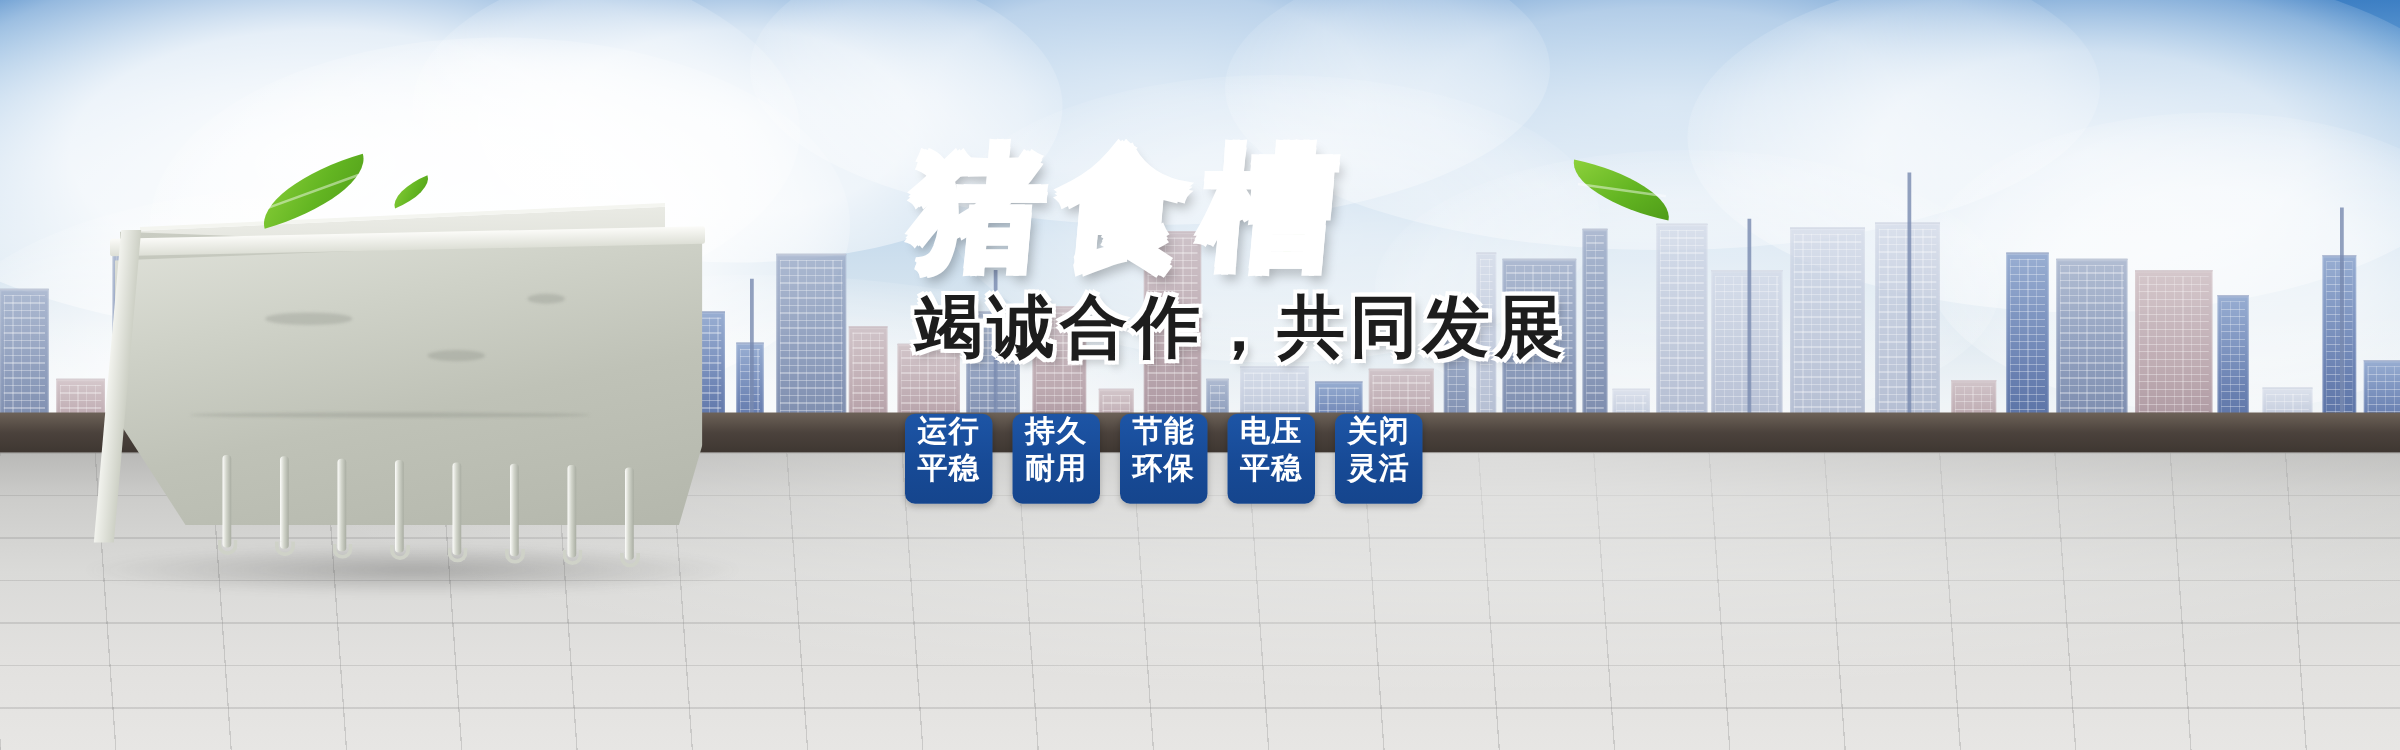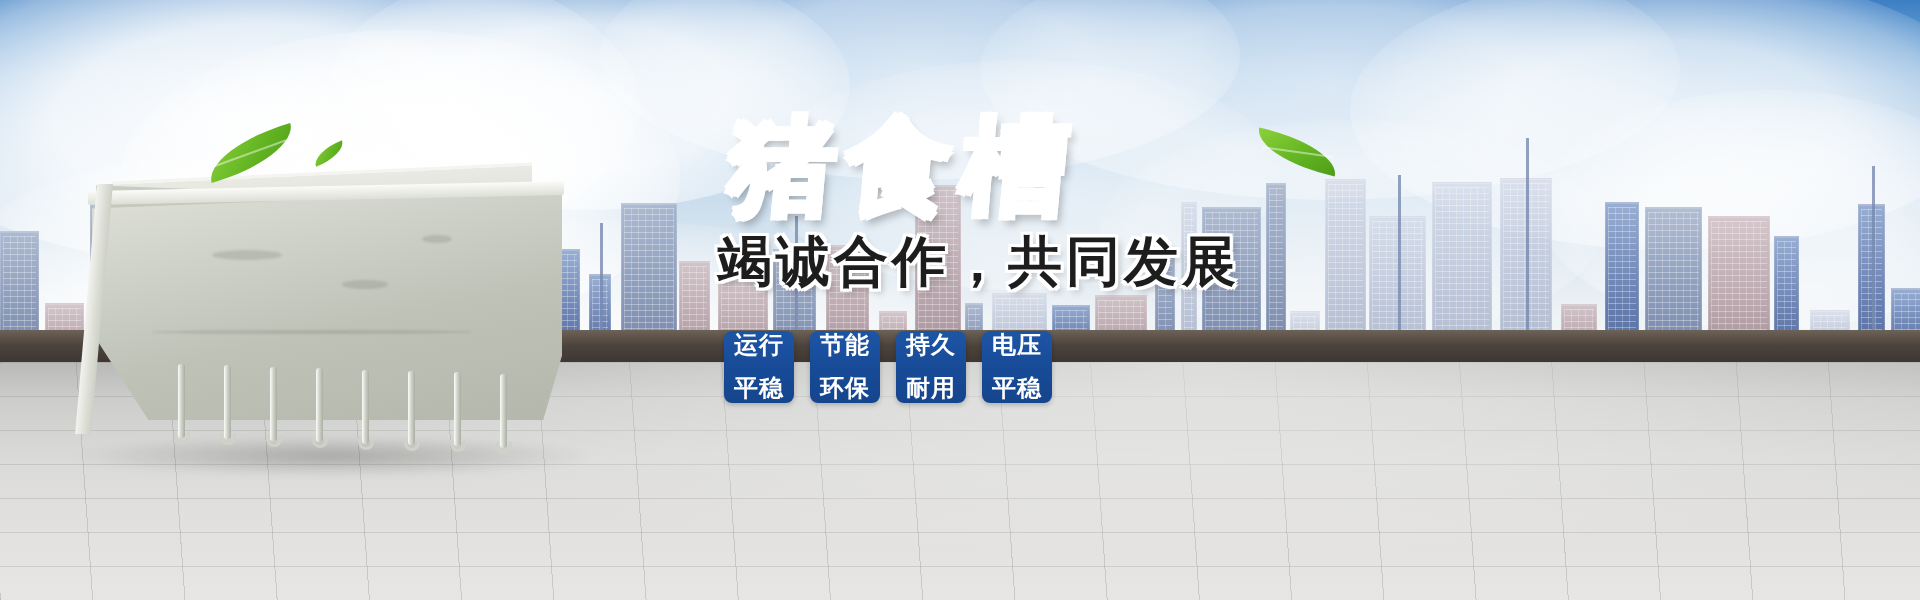--- a/index.html
+++ b/index.html
@@ -195,36 +195,36 @@
       3px 3px 0 #fff, -3px 3px 0 #fff, 3px -3px 0 #fff, -3px -3px 0 #fff,
       5px 7px 9px rgba(0,0,0,.28);
     background:linear-gradient(100deg,#5d1016 0%, #7e1419 22%, #a41a1f 48%, #b01d20 68%, #8e1418 100%);
     -webkit-background-clip:text; background-clip:text;
     -webkit-text-fill-color:transparent;
     transform:skewX(-5deg);
     display:inline-block;
   }
 
   .subtitle {
-    margin-top:6px; margin-left:18px;
+    margin-top:6px; margin-left:32px;
     font-size:54px; font-weight:700; letter-spacing:4px;
     color:#1d1d1d;
     font-family:"DejaVu Sans","Liberation Sans",sans-serif;
     text-shadow:
       3px 0 0 #fff, -3px 0 0 #fff, 0 3px 0 #fff, 0 -3px 0 #fff,
       3px 3px 0 #fff, -3px 3px 0 #fff, 3px -3px 0 #fff, -3px -3px 0 #fff,
       4px 5px 7px rgba(0,0,0,.25);
   }
 
   .badges { margin-top:32px; margin-left:24px; display:flex; gap:16px; }
   .badge {
     width:70px; height:72px; border-radius:8px;
     background:linear-gradient(to bottom,#1d55a6 0%, #174a96 55%, #15458d 100%);
     color:#fff;
-    display:flex; flex-direction:column; align-items:center; justify-content:space-between;
+    display:flex; flex-direction:column; align-items:center; justify-content:flex-start;
     font-size:24px; font-weight:600; line-height:1.22; letter-spacing:1px;
     font-family:"DejaVu Sans","Liberation Sans",sans-serif;
     box-shadow:0 2px 5px rgba(0,0,0,.22);
   }
 </style>
 </head>
 <body>
 
 <div id="banner">
 
@@ -352,27 +352,31 @@
     <div class="title">猪食槽</div>
 
     <div class="subtitle">竭诚合作，共同发展</div>
 
     <div class="badges" id="badges">
         <div class="badge">
           <span>运行</span>
           <span>平稳</span>
         </div>
         <div class="badge">
+          <span>持久</span>
+          <span>耐用</span>
+        </div>
+        <div class="badge">
           <span>节能</span>
           <span>环保</span>
         </div>
         <div class="badge">
-          <span>持久</span>
-          <span>耐用</span>
-        </div>
-        <div class="badge">
           <span>电压</span>
           <span>平稳</span>
         </div>
+        <div class="badge">
+          <span>关闭</span>
+          <span>灵活</span>
+        </div>
       </div>
   </div>
 
 </div>
 
 </body></html>

